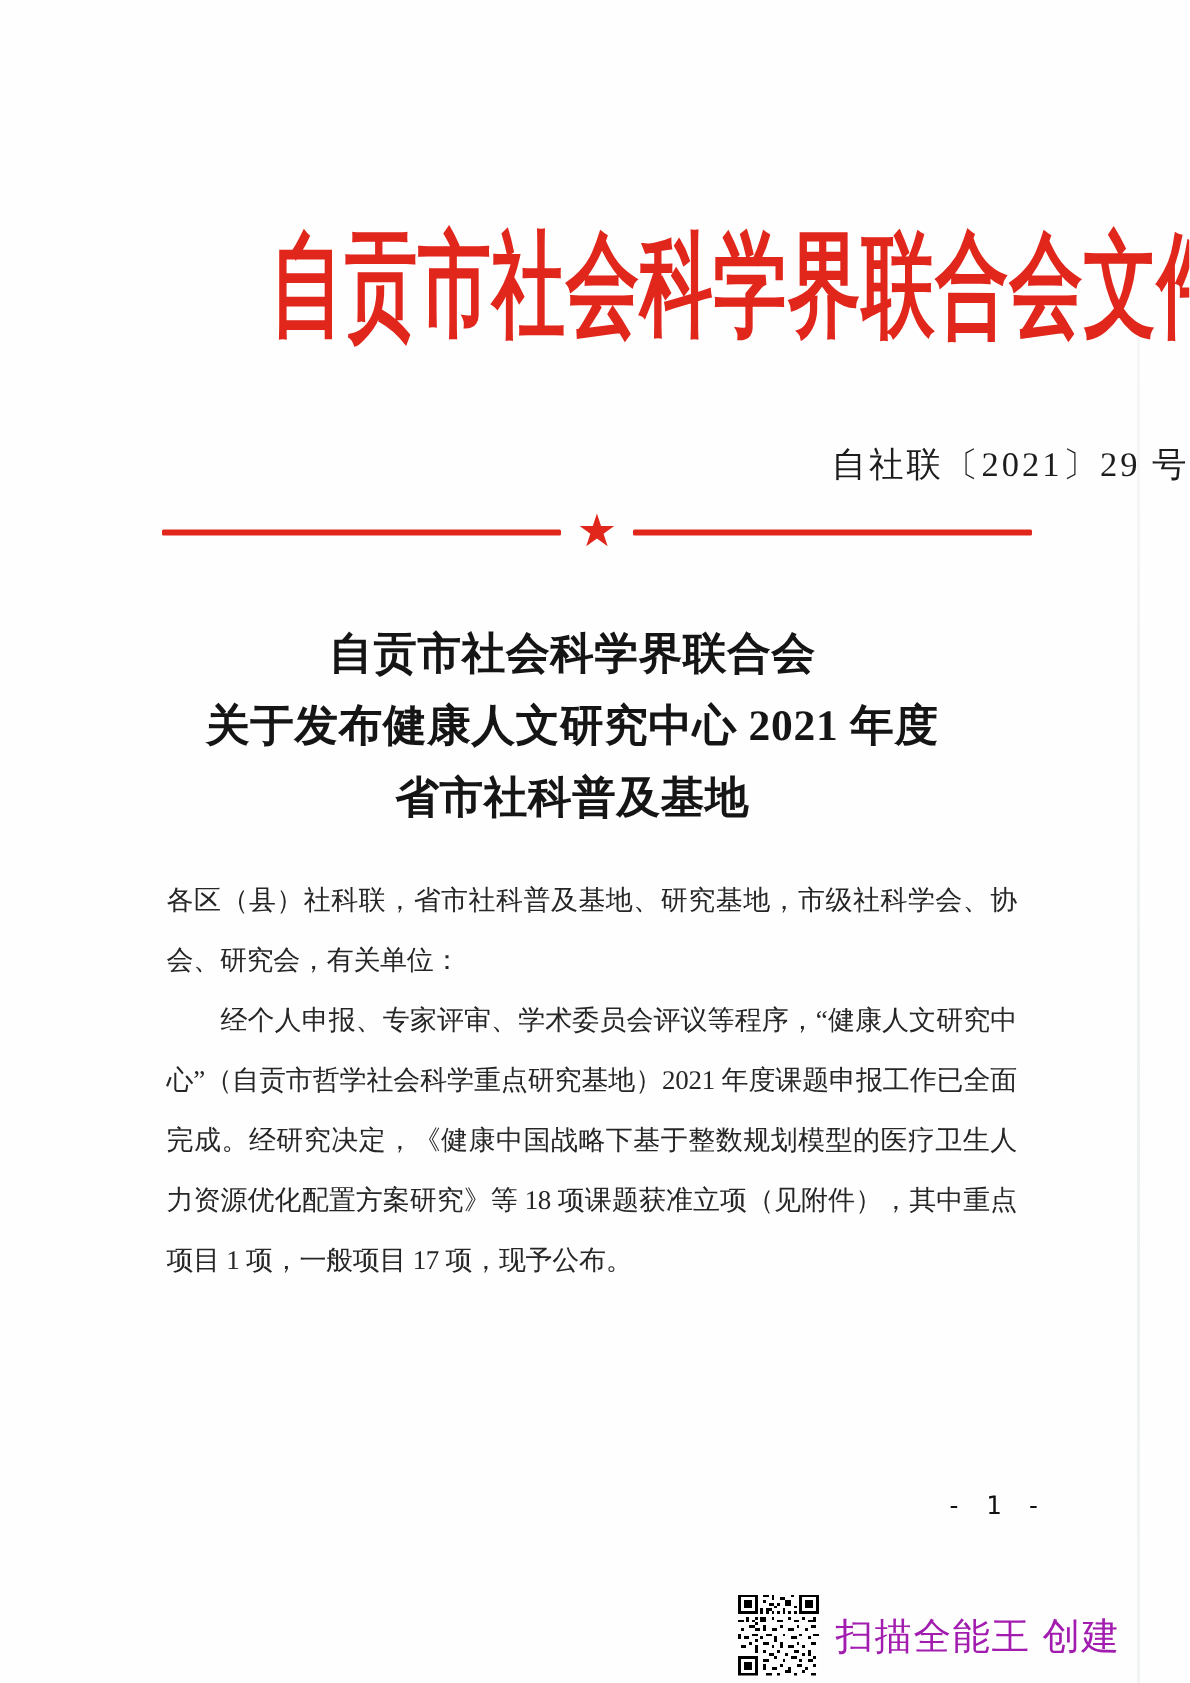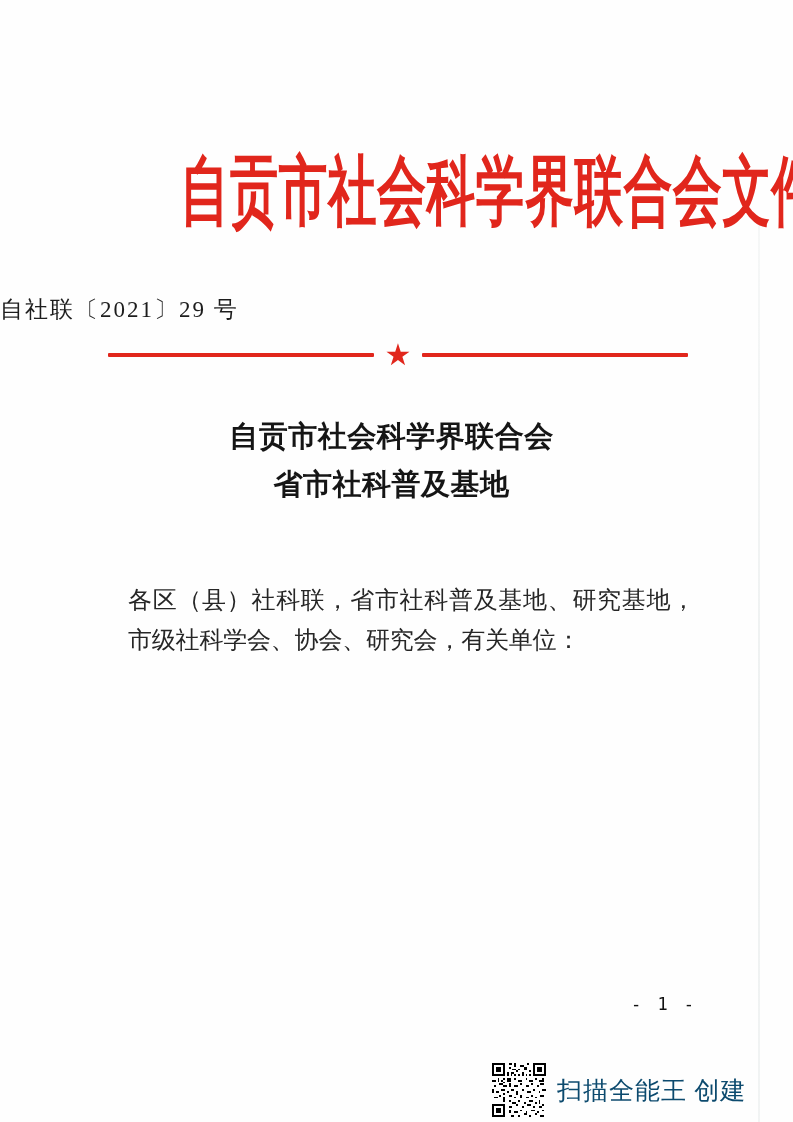--- a/index.html
+++ b/index.html
@@ -38,21 +38,21 @@
     line-height: 90px;
     color: var(--red, #e1261c);
     transform: scaleX(0.64);
     transform-origin: 50% 50%;
     letter-spacing: 1px;
   }
 
   .doc-number {
     position: absolute;
     top: 294px; left: 0; width: 793px;
-    text-align: left;
+    text-align: right;
     font-size: 23px;
     letter-spacing: 2px;
     color: #1d1d1d;
   }
 
   .divider {
     position: absolute;
     top: 340px; left: 108px; width: 580px; height: 30px;
     display: flex;
     align-items: center;
@@ -72,27 +72,26 @@
 
   .doc-title {
     position: absolute;
     top: 412px; left: 0; width: 763px;
     text-align: center;
     font-weight: bold;
     font-size: 29px;
     line-height: 48px;
     color: #151515;
     letter-spacing: 0.5px;
-    padding-left: 10px;
   }
 
   .body-text {
     position: absolute;
-    top: 580px; left: 128px; width: 567px;
-    font-size: 24px;
+    top: 580px; left: 111px; width: 567px;
+    font-size: 18px;
     line-height: 40px;
     text-align: justify;
     text-justify: inter-character;
     color: #262626;
     letter-spacing: -0.2px;
   }
   .body-text p { margin: 0; }
   .body-text p.indent { text-indent: 2em; }
 
   .page-number {
@@ -107,23 +106,23 @@
 
   .watermark {
     position: absolute;
     left: 492px; top: 1063px;
     display: flex;
     align-items: center;
     gap: 11px;
   }
   .qr { width: 54px; height: 54px; display: block; }
   .watermark-label {
-    font-family: Liberation Serif, serif;
+    font-family: Liberation Sans, sans-serif;
     font-size: 25px;
-    color: #0c4a6e;
+    color: #a21caf;
     white-space: nowrap;
     letter-spacing: 1px;
   }
 </style>
 </head>
 <body>
 
 <div class="page">
 
   <div class="scan-edge"></div>
@@ -135,25 +134,27 @@
   <div class="doc-number">自社联〔2021〕29 号</div>
 
   <div class="divider">
     <div class="rule"></div>
     <div class="star">★</div>
     <div class="rule"></div>
   </div>
 
   <div class="doc-title">
     <div>自贡市社会科学界联合会</div>
+    <div>关于发布健康人文研究中心 2021 年度</div>
     <div>省市社科普及基地</div>
   </div>
 
   <div class="body-text">
     <p>各区（县）社科联，省市社科普及基地、研究基地，市级社科学会、协会、研究会，有关单位：</p>
+    <p class="indent">经个人申报、专家评审、学术委员会评议等程序，“健康人文研究中心”（自贡市哲学社会科学重点研究基地）2021 年度课题申报工作已全面完成。经研究决定，《健康中国战略下基于整数规划模型的医疗卫生人力资源优化配置方案研究》等 18 项课题获准立项（见附件），其中重点项目 1 项，一般项目 17 项，现予公布。</p>
   </div>
 
   <div class="page-number">- 1 -</div>
 
   <div class="watermark">
     <svg class="qr" viewBox="0 0 29 29" shape-rendering="crispEdges" aria-hidden="true">
       <rect x="0" y="0" width="29" height="29" fill="#ffffff"></rect>
       <g fill="#000000">
 
         <rect x="0" y="0" width="7" height="7"></rect>

